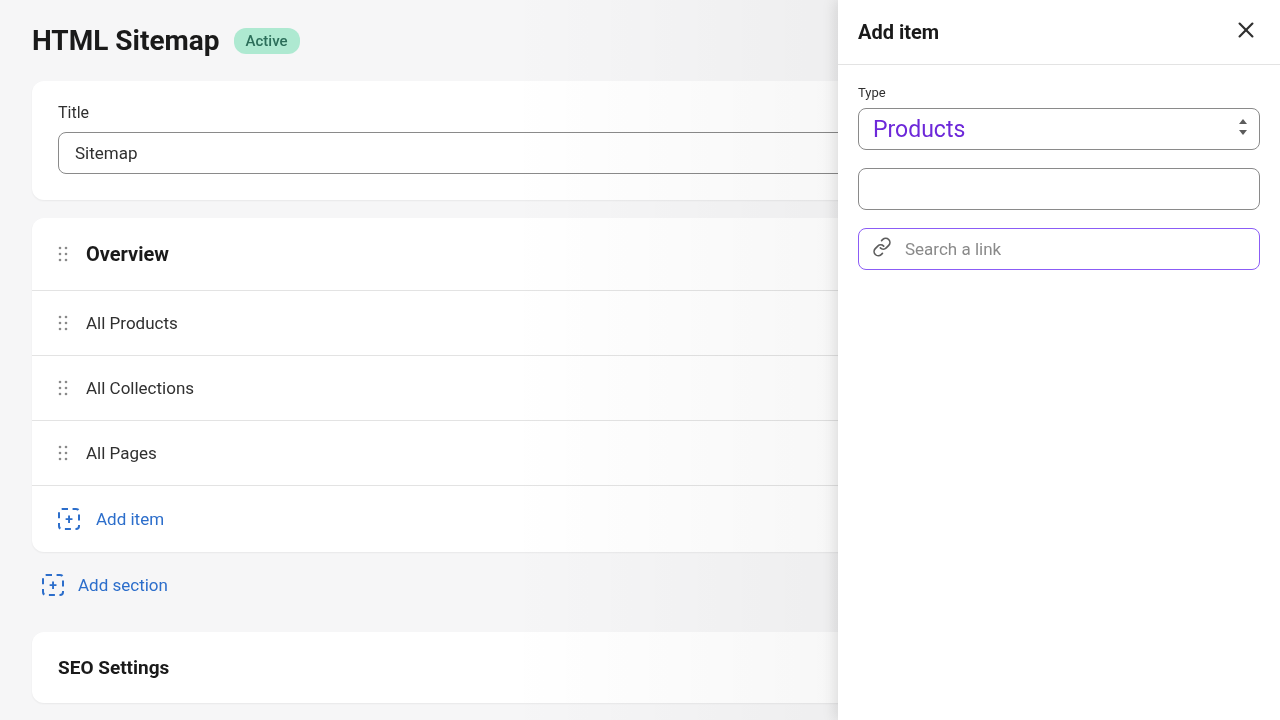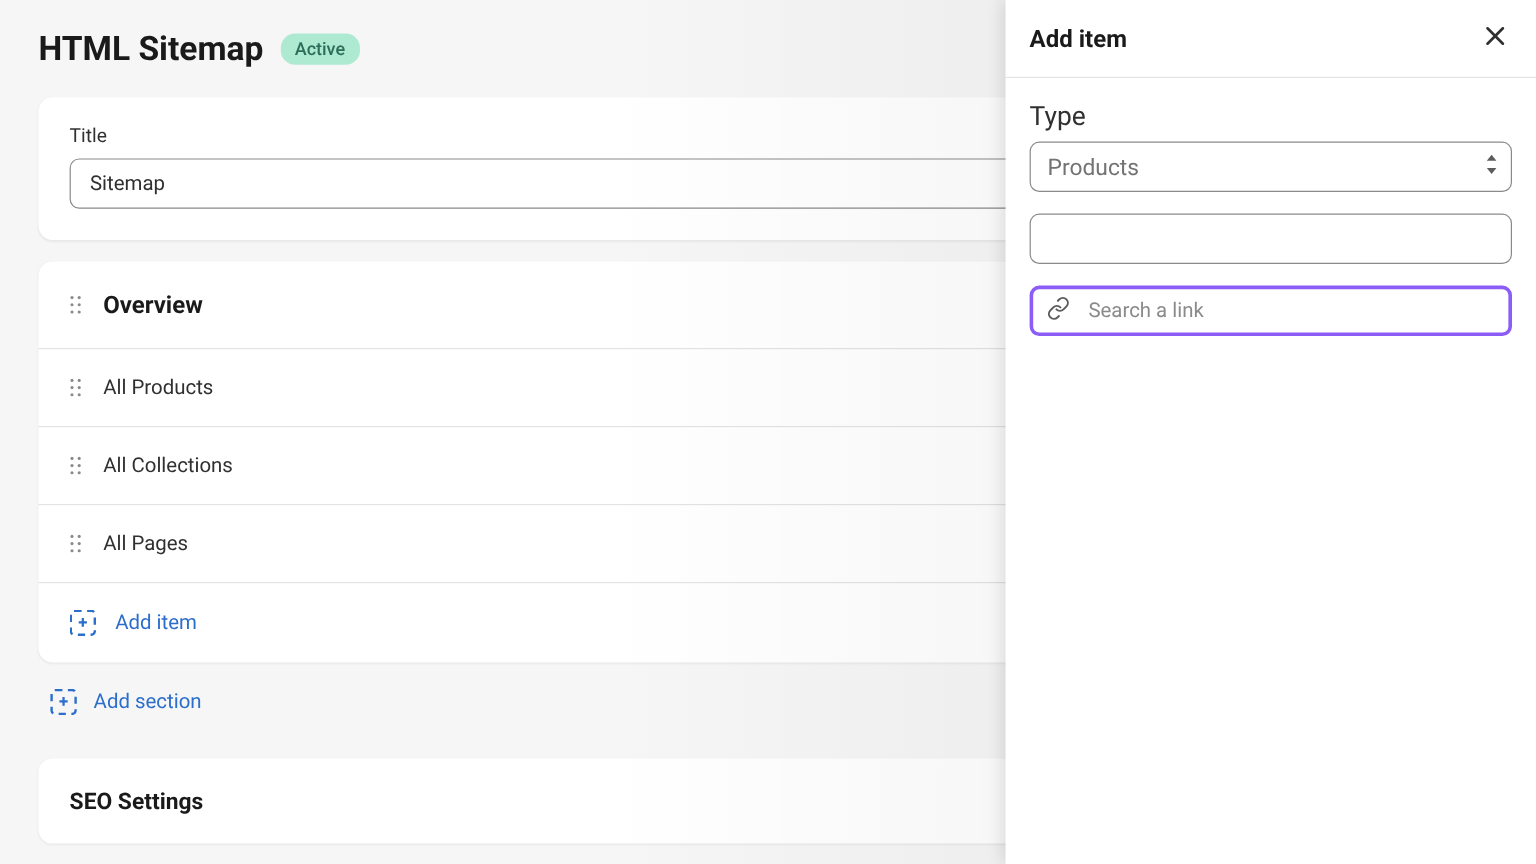--- a/index.html
+++ b/index.html
@@ -35,29 +35,29 @@
 
     
     .panel { position: absolute; top: 0; right: 0; width: 442px; height: 720px; background: #fff; box-shadow: -2px 0 14px rgba(0,0,0,0.12); display: flex; flex-direction: column; }
     .panel-header { display: flex; align-items: center; justify-content: space-between; padding: 18px 20px; border-bottom: 1px solid #e3e3e3; }
     .panel-title { font-size: 20px; font-weight: 700; color: #1a1a1a; }
     .close-btn { width: 28px; height: 28px; display: flex; align-items: center; justify-content: center; cursor: pointer; color: #303030; }
     .close-btn svg { width: 22px; height: 22px; }
 
     .panel-body { padding: 20px; }
     .p-field { margin-bottom: 18px; }
-    .p-label { font-size: 22px; color: #303030; margin-bottom: 8px; }
+    .p-label { font-size: 13px; color: #303030; margin-bottom: 8px; }
     .required { color: #d82c0d; margin-left: 4px; }
     .select-wrap { position: relative; }
-    .select { width: 100%; height: 42px; border: 1px solid #8a8a8a; border-radius: 8px; padding: 16px 14px; font-size: 19px; color: #737373; background: #fff; display: flex; align-items: center; }
+    .select { width: 100%; height: 42px; border: 1px solid #8a8a8a; border-radius: 8px; padding: 16px 14px; font-size: 23px; color: #6d28d9; background: #fff; display: flex; align-items: center; }
     .select-arrows { position: absolute; right: 12px; top: 50%; transform: translateY(-50%); color: #5c5c5c; }
     .select-arrows svg { width: 10px; height: 16px; }
     .text-input { width: 100%; height: 42px; border: 1px solid #8a8a8a; border-radius: 8px; padding: 0 14px; font-size: 17px; color: #303030; }
     .link-wrap { position: relative; }
-    .link-input { width: 100%; height: 42px; border: 3px solid #8b5cf6; border-radius: 8px; padding: 0 14px 0 46px; font-size: 17px; color: #303030; }
+    .link-input { width: 100%; height: 42px; border: 1px solid #8b5cf6; border-radius: 8px; padding: 0 14px 0 46px; font-size: 17px; color: #303030; }
     .link-input::placeholder { color: #8a8a8a; }
     .link-icon { position: absolute; left: 14px; top: 50%; transform: translateY(-50%); color: #5c5c5c; }
     .link-icon svg { width: 20px; height: 20px; }
 
     .overlay-fade { position: absolute; top: 0; left: 0; right: 442px; height: 720px; background: linear-gradient(to right, rgba(0,0,0,0) 60%, rgba(0,0,0,0.03)); pointer-events: none; }
   </style>
 </head>
 <body>
 
 <div class="main">

